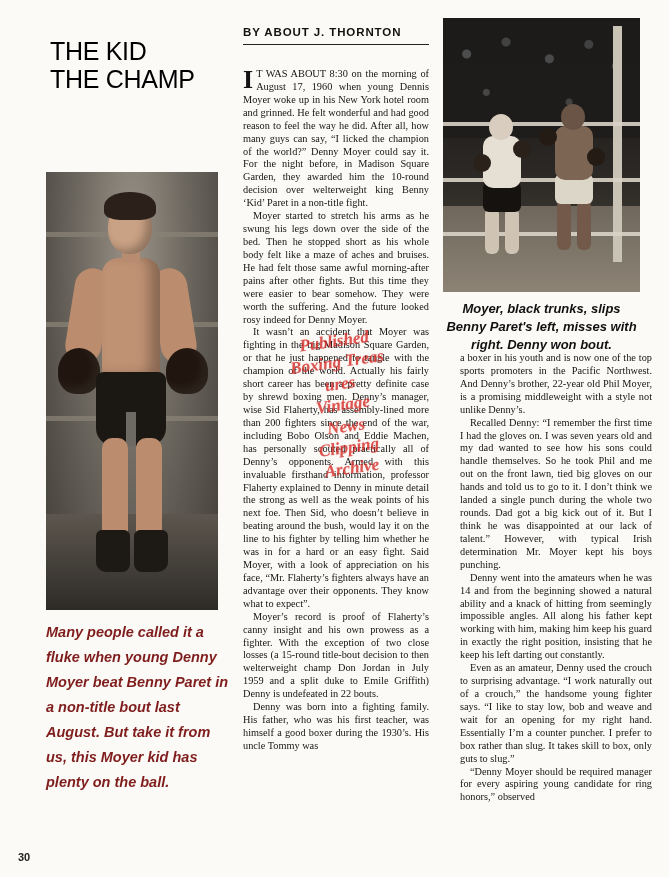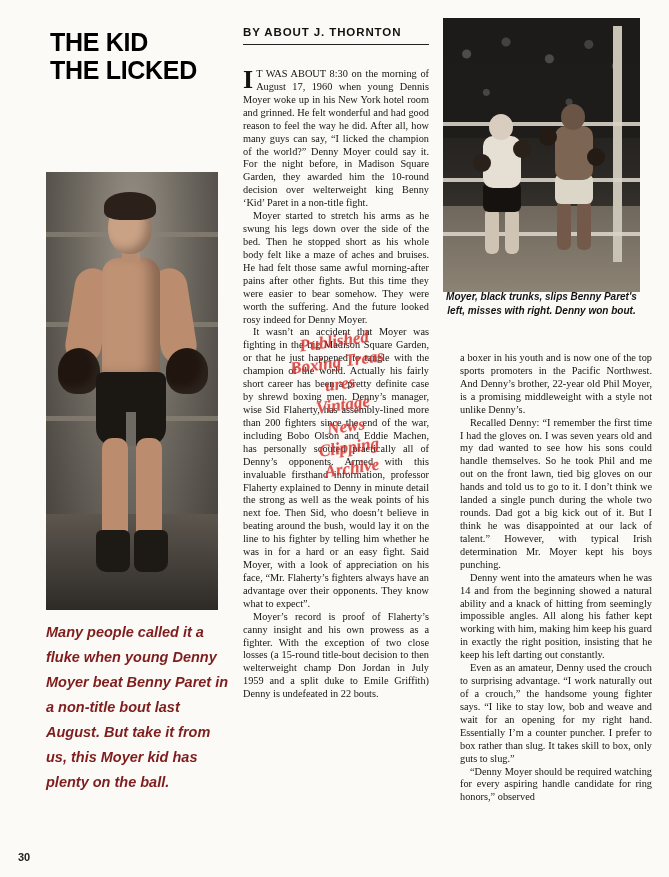--- a/index.html
+++ b/index.html
@@ -25,26 +25,26 @@
 
   
   .left-col {
     position: absolute;
     left: 34px;
     top: 20px;
     width: 188px;
   }
   .headline {
     font-family: "Liberation Sans", sans-serif;
-    font-weight: bold;
+    font-weight: normal;
     font-size: 25px;
     line-height: 1.12;
     letter-spacing: -0.3px;
     color: #000;
-    margin: 8px 0 0 16px;
+    margin: 17px 0 0 16px;
   }
   .headline div { white-space: nowrap; }
 
   .photo-portrait {
     position: absolute;
     left: 46px;
     top: 172px;
     width: 172px;
     height: 438px;
     background: #6d6a63;
@@ -228,26 +228,26 @@
   .boxer-b .body { position:absolute; left:8px; top:22px; width:38px; height:54px; background:#7d6554; border-radius:10px; }
   .boxer-b .trunk { position:absolute; left:8px; top:70px; width:38px; height:30px; background:#dcd6c9; border-radius:6px; }
   .boxer-b .legL { position:absolute; left:10px; top:96px; width:14px; height:50px; background:#73594a; border-radius:6px; }
   .boxer-b .legR { position:absolute; left:30px; top:96px; width:14px; height:50px; background:#73594a; border-radius:6px; }
   .boxer-b .gl1 { position:absolute; left:-8px; top:24px; width:18px; height:18px; background:#241b15; border-radius:50%; }
   .boxer-b .gl2 { position:absolute; left:40px; top:44px; width:18px; height:18px; background:#241b15; border-radius:50%; }
 
   .caption-action {
     position: absolute;
     left: 443px;
-    top: 290px;
+    top: 300px;
     width: 197px;
     font-family: "Liberation Sans", sans-serif;
     font-style: italic;
     font-weight: bold;
-    font-size: 10px;
+    font-size: 13px;
     line-height: 1.38;
     text-align: center;
     color: #111;
   }
 
   
   .watermark {
     position: absolute;
     left: 248px;
     top: 330px;
@@ -266,21 +266,21 @@
   .watermark div { white-space: nowrap; }
 </style>
 </head>
 <body>
 
 <div class="page">
 
   <div class="left-col">
     <div class="headline">
       <div>THE KID</div>
-      <div>THE LICKED</div>
+      <div>THE CHAMP</div>
     </div>
   </div>
 
   <div class="photo-portrait">
     <div class="portrait-bg"></div>
     <div class="p-rope" style="top:60px"></div>
     <div class="p-rope" style="top:150px"></div>
     <div class="p-rope" style="top:244px"></div>
     <div class="portrait-floor"></div>
     <div class="p-arm-l"></div>
@@ -305,20 +305,21 @@
   <div class="byline">BY ABOUT J. THORNTON</div>
   <div class="byline-rule"></div>
 
   <div class="mid-col">
     <p class="first">
       <span class="dropcap">I</span><span>T WAS ABOUT 8:30 on the morning of August 17, 1960 when young Dennis Moyer woke up in his New York hotel room and grinned. He felt wonderful and had good reason to feel the way he did. After all, how many guys can say, “I licked the champion of the world?” Denny Moyer could say it. For the night before, in Madison Square Garden, they awarded him the 10-round decision over welterweight king Benny ‘Kid’ Paret in a non-title fight.</span>
     </p>
     <p><span>Moyer started to stretch his arms as he swung his legs down over the side of the bed. Then he stopped short as his whole body felt like a maze of aches and bruises. He had felt those same awful morning-after pains after other fights. But this time they were easier to bear somehow. They were worth the suffering. And the future looked rosy indeed for Denny Moyer.</span></p>
     <p><span>It wasn’t an accident that Moyer was fighting in the big Madison Square Garden, or that he just happened to tangle with the champion of the world. Actually his fairly short career has been a pretty definite case by shrewd boxing men. Denny’s manager, wise Sid Flaherty, has assembly-lined more than 200 fighters since the end of the war, including Bobo Olson and Eddie Machen, has personally scouted practically all of Denny’s opponents. Armed with this invaluable firsthand information, professor Flaherty explained to Denny in minute detail the strong as well as the weak points of his next foe. Then Sid, who doesn’t believe in beating around the bush, would lay it on the line to his fighter by telling him whether he was in for a hard or an easy fight. Said Moyer, with a look of appreciation on his face, “Mr. Flaherty’s fighters always have an advantage over their opponents. They know what to expect”.</span></p>
     <p><span>Moyer’s record is proof of Flaherty’s canny insight and his own prowess as a fighter. With the exception of two close losses (a 15-round title-bout decision to then welterweight champ Don Jordan in July 1959 and a split duke to Emile Griffith) Denny is undefeated in 22 bouts.</span></p>
+    <p><span>Denny was born into a fighting family. His father, who was his first teacher, was himself a good boxer during the 1930’s. His uncle Tommy was</span></p>
   </div>
 
   <div class="photo-action">
     <div class="a-bg"></div>
     <div class="a-crowd"></div>
     <div class="a-canvas"></div>
     <div class="a-post" style="left:170px"></div>
     <div class="a-rope" style="top:104px"></div>
     <div class="a-rope" style="top:160px"></div>
     <div class="a-rope" style="top:214px"></div>
@@ -342,21 +343,21 @@
     </div>
   </div>
 
   <div class="caption-action">Moyer, black trunks, slips Benny Paret's left, misses with right. Denny won bout.</div>
 
   <div class="right-col">
     <p class="first"><span>a boxer in his youth and is now one of the top sports promoters in the Pacific Northwest. And Denny’s brother, 22-year old Phil Moyer, is a promising middleweight with a style not unlike Denny’s.</span></p>
     <p><span>Recalled Denny: “I remember the first time I had the gloves on. I was seven years old and my dad wanted to see how his sons could handle themselves. So he took Phil and me out on the front lawn, tied big gloves on our hands and told us to go to it. I don’t think we landed a single punch during the whole two rounds. Dad got a big kick out of it. But I think he was disappointed at our lack of talent.” However, with typical Irish determination Mr. Moyer kept his boys punching.</span></p>
     <p><span>Denny went into the amateurs when he was 14 and from the beginning showed a natural ability and a knack of hitting from seemingly impossible angles. All along his father kept working with him, making him keep his guard in exactly the right position, insisting that he keep his left darting out constantly.</span></p>
     <p><span>Even as an amateur, Denny used the crouch to surprising advantage. “I work naturally out of a crouch,” the handsome young fighter says. “I like to stay low, bob and weave and wait for an opening for my right hand. Essentially I’m a counter puncher. I prefer to box rather than slug. It takes skill to box, only guts to slug.”</span></p>
-    <p><span>“Denny Moyer should be required watching for every aspiring handle candidate for ring honors,” observed</span></p>
+    <p><span>“Denny Moyer should be required manager for every aspiring young candidate for ring honors,” observed</span></p>
   </div>
 
   <div class="watermark">
     <div>Published</div>
     <div>Boxing Treas</div>
     <div>ures</div>
     <div>Vintage</div>
     <div>News</div>
     <div>Clipping</div>
     <div>Archive</div>

